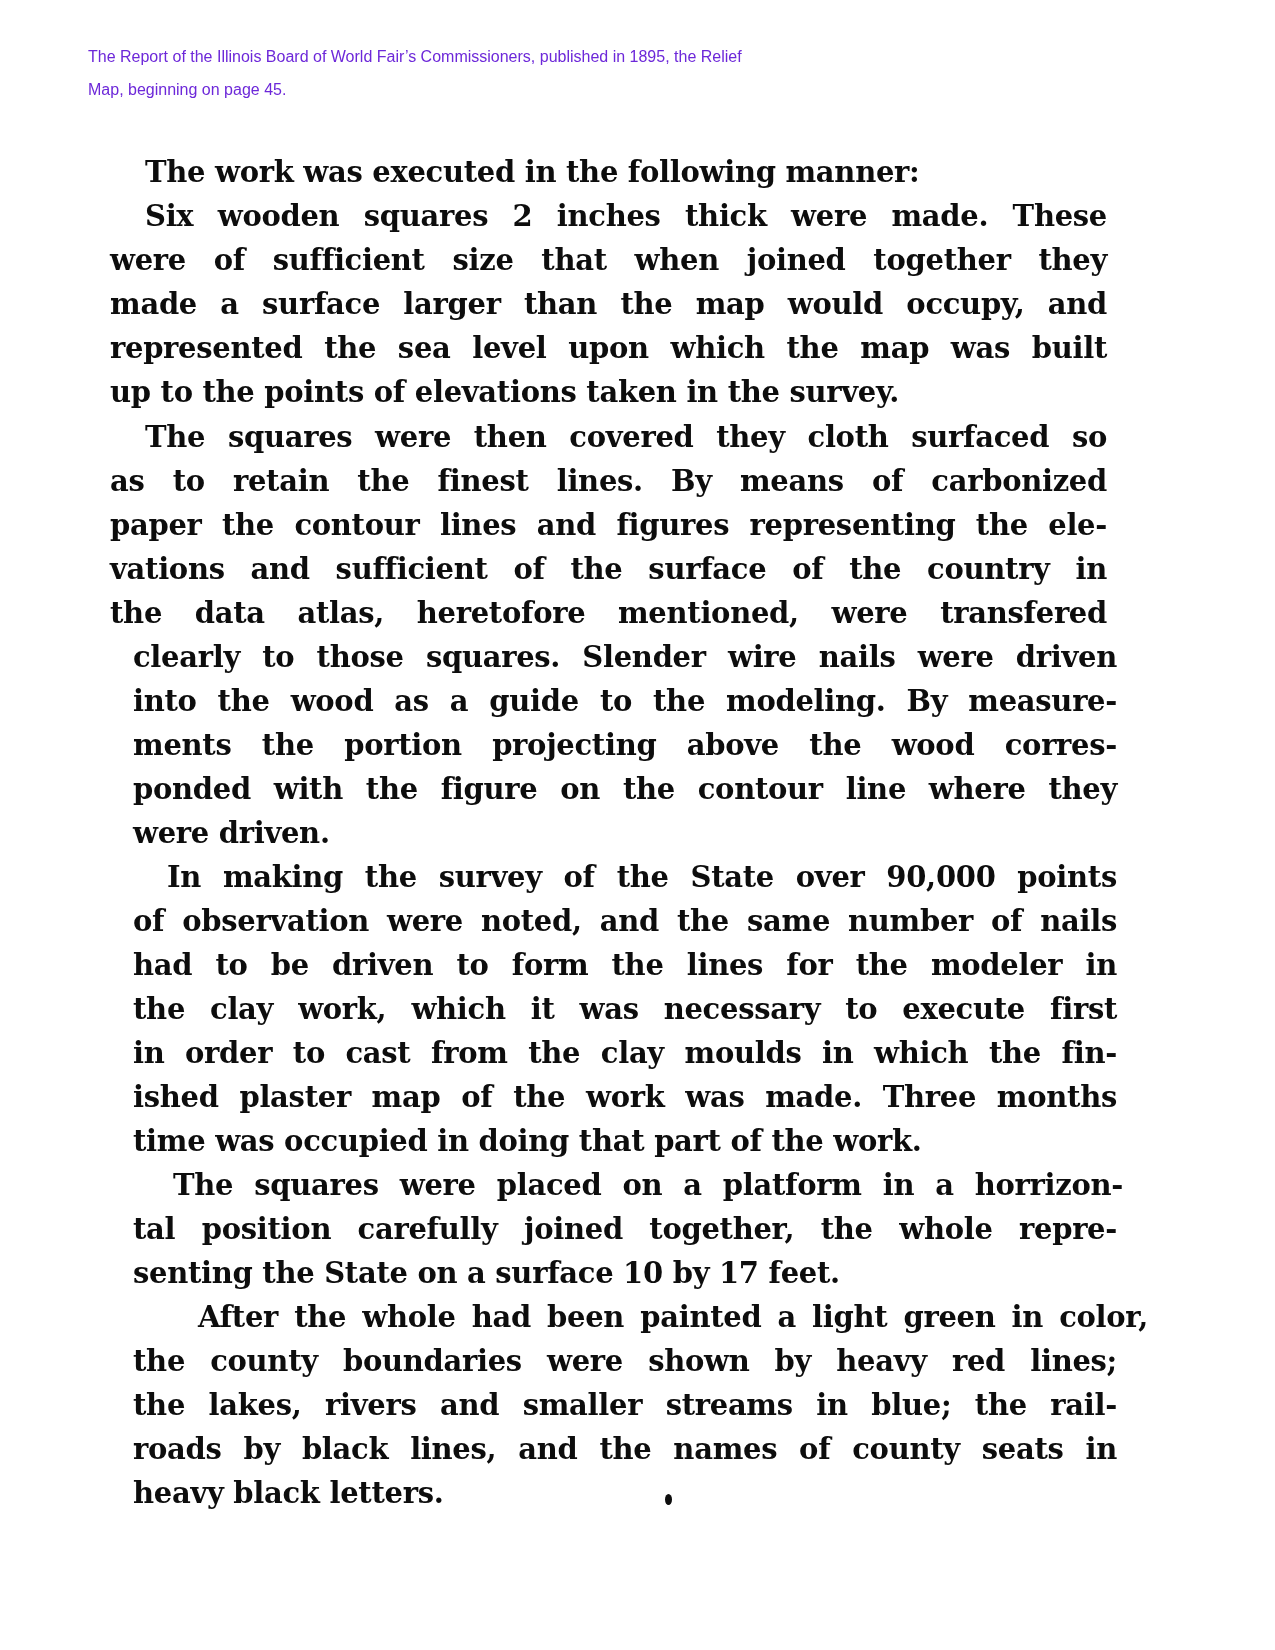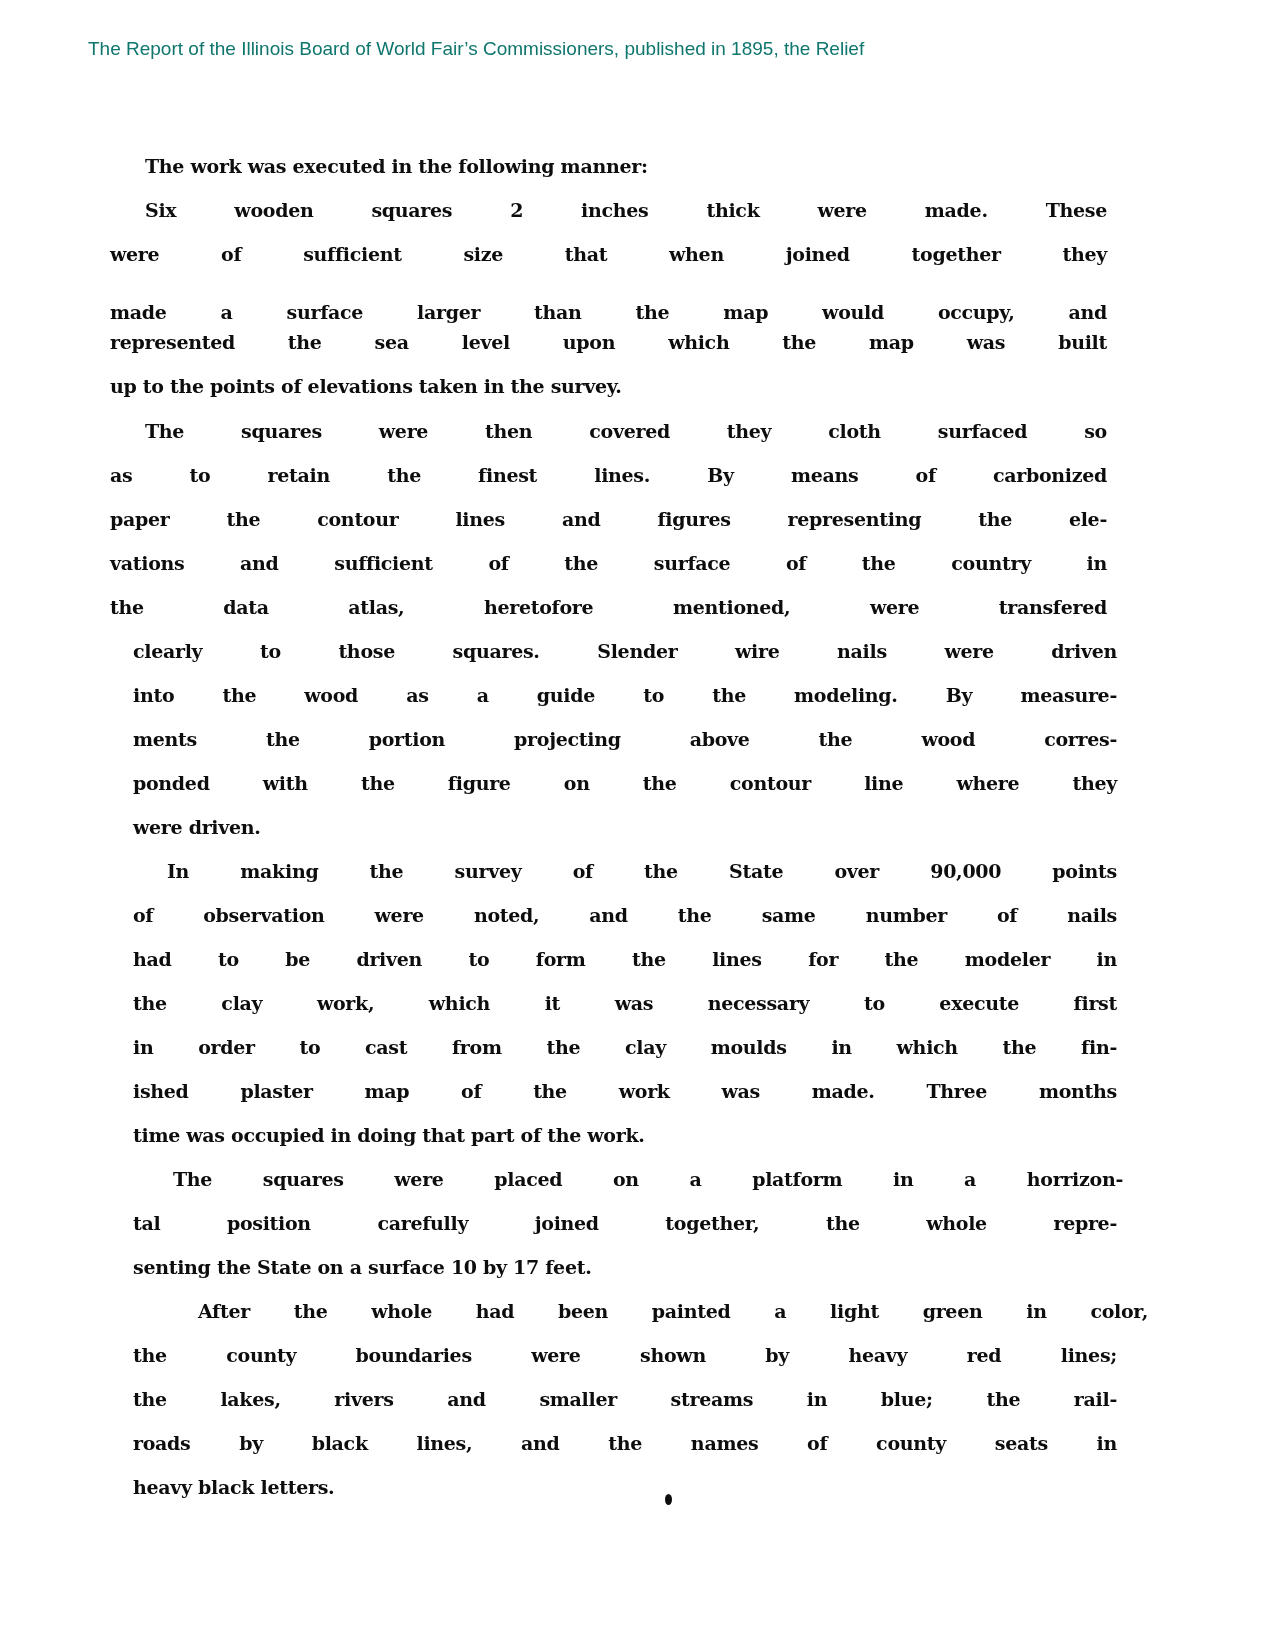--- a/index.html
+++ b/index.html
@@ -1,46 +1,47 @@
 <!DOCTYPE html>
 <html><head>
 <meta charset="utf-8">
 <style>
   html, body { margin: 0; padding: 0; background: #ffffff; }
   body { width: 1275px; height: 1650px; position: relative; overflow: hidden; color: #111; }
   .caption {
-    position: absolute; left: 88px; top: 32px; width: 1060px;
-    font-family: "Liberation Sans", sans-serif; font-size: 19px; line-height: 33px; color: #0f766e;
+    position: absolute; left: 88px; top: 40px; width: 1060px;
+    font-family: "Liberation Sans", sans-serif; font-size: 16px; line-height: 33px; color: #6d28d9;
   }
   .scan {
     position: absolute; left: 0; top: 0; width: 1275px;
     font-family: "DejaVu Serif", serif; font-weight: bold; color: #0d0d0d;
   }
   .line {
-    position: absolute; white-space: nowrap; font-size: 19px;
+    position: absolute; white-space: nowrap; font-size: 29px;
     transform-origin: left top; letter-spacing: -0.3px;
   }
   .justify { text-align: justify; text-align-last: justify; white-space: normal; }
   .dot {
     position: absolute; left: 665px; top: 1494px; width: 7px; height: 11px;
     background: #0d0d0d; border-radius: 50%;
   }
 </style>
 </head>
 <body>
 
 <div class="caption">
   <div>The Report of the Illinois Board of World Fair’s Commissioners, published in 1895, the Relief</div>
+  <div>Map, beginning on page 45.</div>
 </div>
 
 <div class="scan">
   <div class="line" style="left:145px;top:155px;">The work was executed in the following manner:</div>
   <div class="line justify" style="left: 145px; top: 199px; width: 962px; white-space: normal;">Six wooden squares 2 inches thick were made.  These</div>
   <div class="line justify" style="left: 110px; top: 243px; width: 997px; white-space: normal;">were of sufficient size that when joined together they</div>
-  <div class="line justify" style="left: 110px; top: 287px; width: 997px; white-space: normal; margin-top: 14px;">made a surface larger than the map would occupy, and</div>
+  <div class="line justify" style="left: 110px; top: 287px; width: 997px; white-space: normal;">made a surface larger than the map would occupy, and</div>
   <div class="line justify" style="left: 110px; top: 331px; width: 997px; white-space: normal;">represented the sea level upon which the map was built</div>
   <div class="line" style="left:110px;top:375px;">up to the points of elevations taken in the survey.</div>
   <div class="line justify" style="left: 145px; top: 420px; width: 962px; white-space: normal;">The squares were then covered they cloth surfaced so</div>
   <div class="line justify" style="left: 110px; top: 464px; width: 997px; white-space: normal;">as to retain the finest lines.  By means of carbonized</div>
   <div class="line justify" style="left: 110px; top: 508px; width: 997px; white-space: normal;">paper the contour lines and figures representing the ele-</div>
   <div class="line justify" style="left: 110px; top: 552px; width: 997px; white-space: normal;">vations and sufficient of the surface of the country in</div>
   <div class="line justify" style="left: 110px; top: 596px; width: 997px; white-space: normal;">the data atlas, heretofore mentioned, were transfered</div>
   <div class="line justify" style="left: 133px; top: 640px; width: 984px; white-space: normal;">clearly to those squares.  Slender wire nails were driven</div>
   <div class="line justify" style="left: 133px; top: 684px; width: 984px; white-space: normal;">into the wood as a guide to the modeling.  By measure-</div>
   <div class="line justify" style="left: 133px; top: 728px; width: 984px; white-space: normal;">ments the portion projecting above the wood corres-</div>

